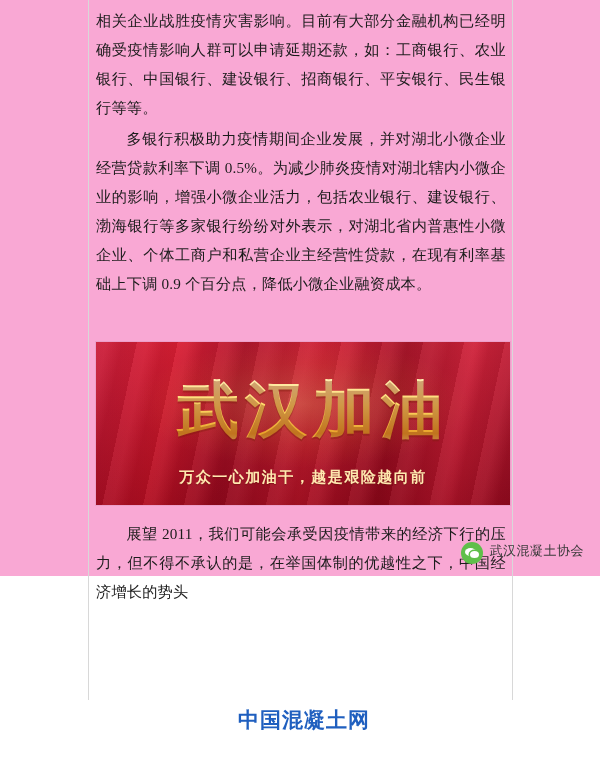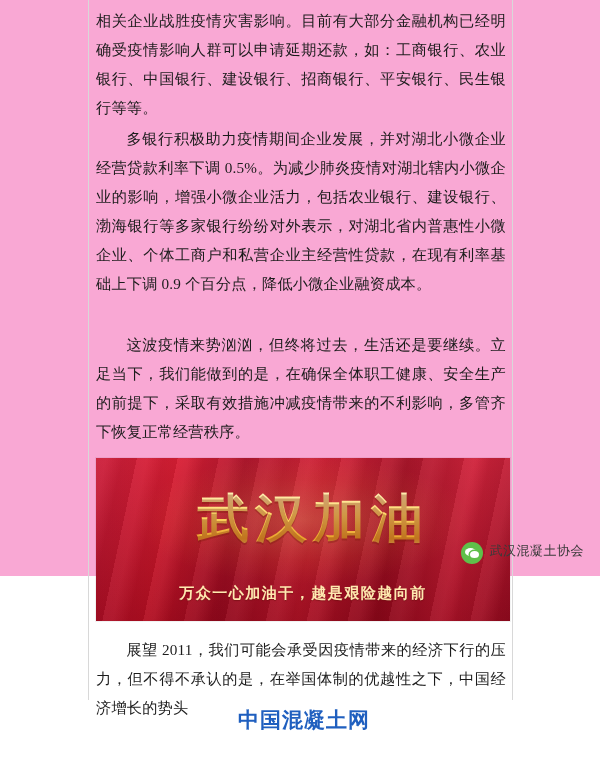--- a/index.html
+++ b/index.html
@@ -78,21 +78,21 @@
     width: 340px; height: 130px;
     transform: translate(-50%,-50%);
     background: radial-gradient(ellipse at center, rgba(255,220,120,0.22) 0%, rgba(255,160,60,0.08) 45%, rgba(255,0,0,0) 70%);
   }
   .poster-title {
     position: absolute;
     top: 26px;
     left: 0; right: 0;
     text-align: center;
     font-family: "DejaVu Sans", "Liberation Sans", sans-serif;
-    font-size: 52px;
+    font-size: 62px;
     font-weight: 700;
     letter-spacing: 6px;
     color: #ffe39a;
     background: linear-gradient(180deg, #fff6d0 0%, #ffd966 45%, #e8a32a 78%, #ffeaa8 100%);
     -webkit-background-clip: text;
     background-clip: text;
     -webkit-text-fill-color: transparent;
     text-shadow: 0 2px 0 rgba(120,30,10,0.35);
     padding-left: 20px;
   }
@@ -173,21 +173,20 @@
   <div class="rule-right"></div>
 
   <div class="column">
 
     <p class="body-text">相关企业战胜疫情灾害影响。目前有大部分金融机构已经明确受疫情影响人群可以申请延期还款，如：工商银行、农业银行、中国银行、建设银行、招商银行、平安银行、民生银行等等。</p>
 
     <p class="body-text indent">多银行积极助力疫情期间企业发展，并对湖北小微企业经营贷款利率下调 0.5%。为减少肺炎疫情对湖北辖内小微企业的影响，增强小微企业活力，包括农业银行、建设银行、渤海银行等多家银行纷纷对外表示，对湖北省内普惠性小微企业、个体工商户和私营企业主经营性贷款，在现有利率基础上下调 0.9 个百分点，降低小微企业融资成本。</p>
 
     <div class="spacer-md"></div>
 
-    <p class="body-text indent">这波疫情来势汹汹，但终将过去，生活还是要继续。立足当下，我们能做到的是，在确保全体职工健康、安全生产的前提下，采取有效措施冲减疫情带来的不利影响，多管齐下恢复正常经营秩序。</p>
 
     <div class="poster">
       <div class="drape"></div>
       <div class="glow"></div>
       <div class="poster-title">武汉加油</div>
       <div class="poster-sub">万众一心加油干，越是艰险越向前</div>
     </div>
 
     <p class="body-text indent">展望 2011，我们可能会承受因疫情带来的经济下行的压力，但不得不承认的是，在举国体制的优越性之下，中国经济增长的势头</p>
 

